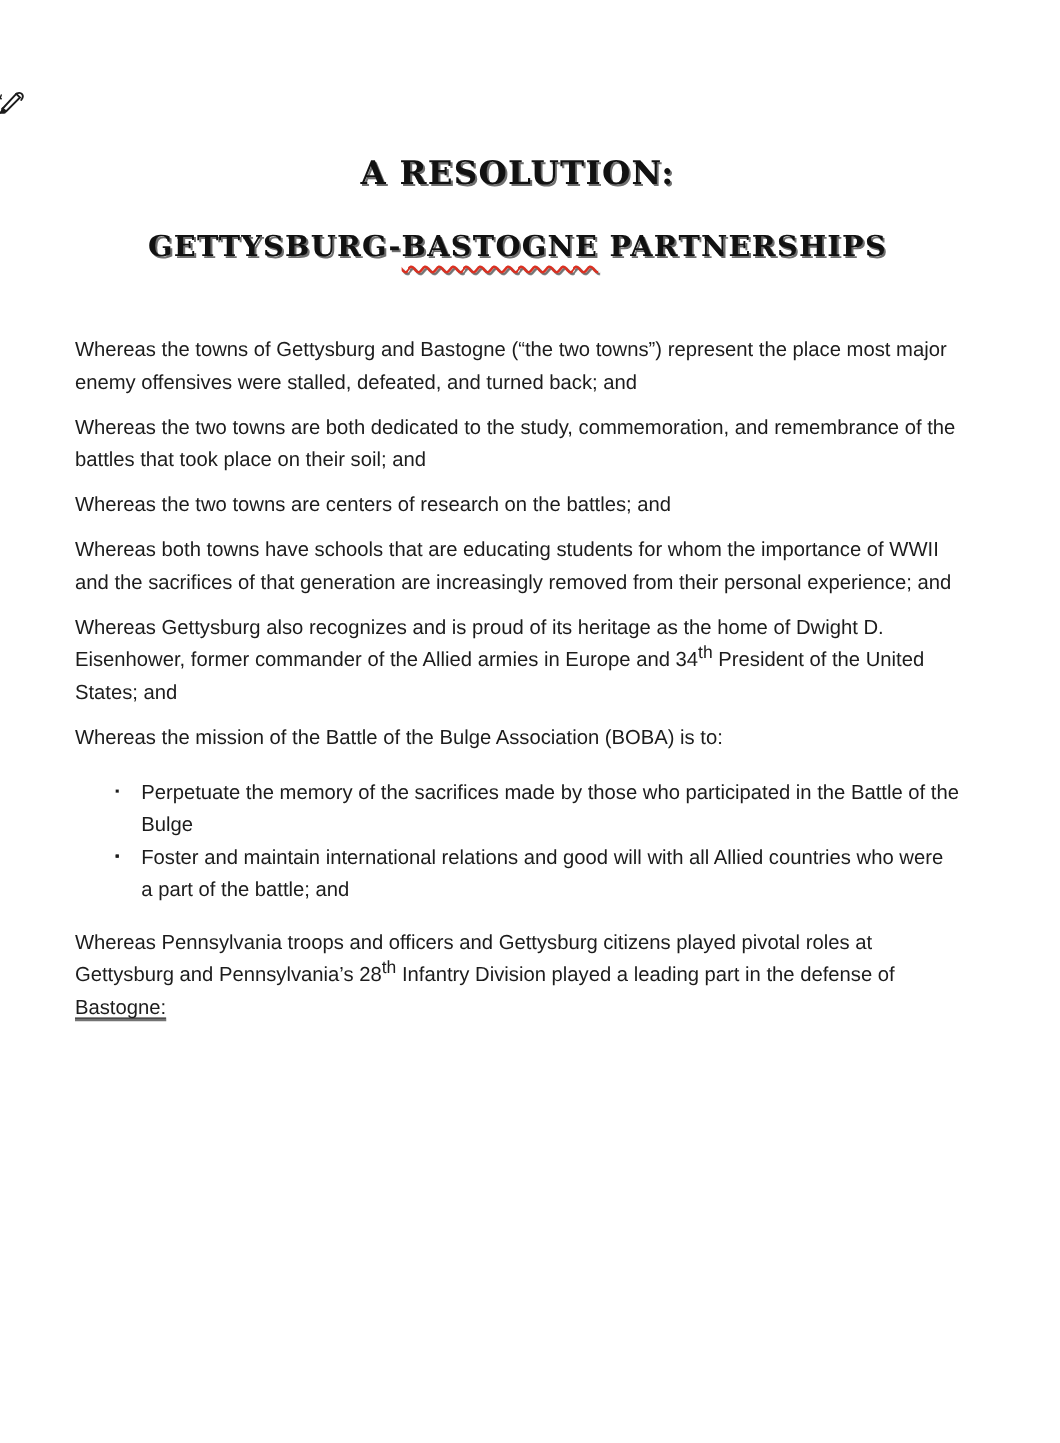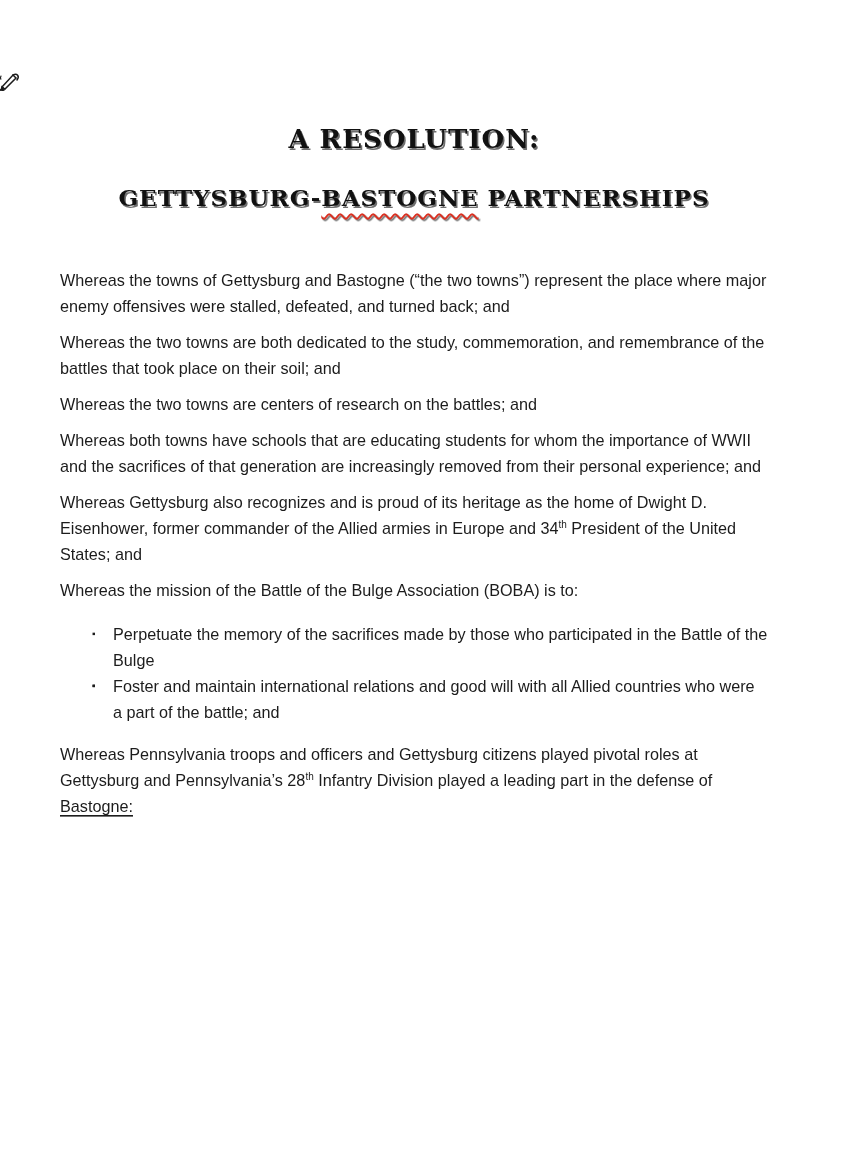--- a/index.html
+++ b/index.html
@@ -45,21 +45,21 @@
     text-underline-offset: 7px;
     text-decoration-skip-ink: none;
   }
   .body-text p {
     margin: 0 0 10px 0;
     font-size: 16.2px;
     line-height: 26px;
   }
   .body-text p.last { margin-top: 16px; }
   sup {
-    font-size: 10px;
+    font-size: 14px;
     line-height: 0;
     vertical-align: super;
   }
   ul.boba-list {
     list-style: none;
     margin: 18px 0 10px 0;
     padding: 0;
   }
   ul.boba-list li {
     position: relative;
@@ -99,21 +99,21 @@
 
   <div class="content">
 
     <h1 class="doc-title t1">A RESOLUTION:</h1>
 
     <h2 class="doc-title t2"><span>GETTYSBURG-</span><span class="misspelled">BASTOGNE</span><span> PARTNERSHIPS</span></h2>
 
     <div class="body-text">
 
 
-      <p>Whereas the towns of Gettysburg and Bastogne (“the two towns”) represent the place where major enemy offensives were stalled, defeated, and turned back; and</p>
+      <p>Whereas the towns of Gettysburg and Bastogne (“the two towns”) represent the place most major enemy offensives were stalled, defeated, and turned back; and</p>
 
       <p>Whereas the two towns are both dedicated to the study, commemoration, and remembrance of the battles that took place on their soil; and</p>
 
 
       <p>Whereas the two towns are centers of research on the battles; and</p>
 
 
       <p>Whereas both towns have schools that are educating students for whom the importance of WWII and the sacrifices of that generation are increasingly removed from their personal experience; and</p>
 
       <p><span>Whereas Gettysburg also recognizes and is proud of its heritage as the home of Dwight D. Eisenhower, former commander of the Allied armies in Europe and 34</span><sup>th</sup><span> President of the United States; and</span></p>

